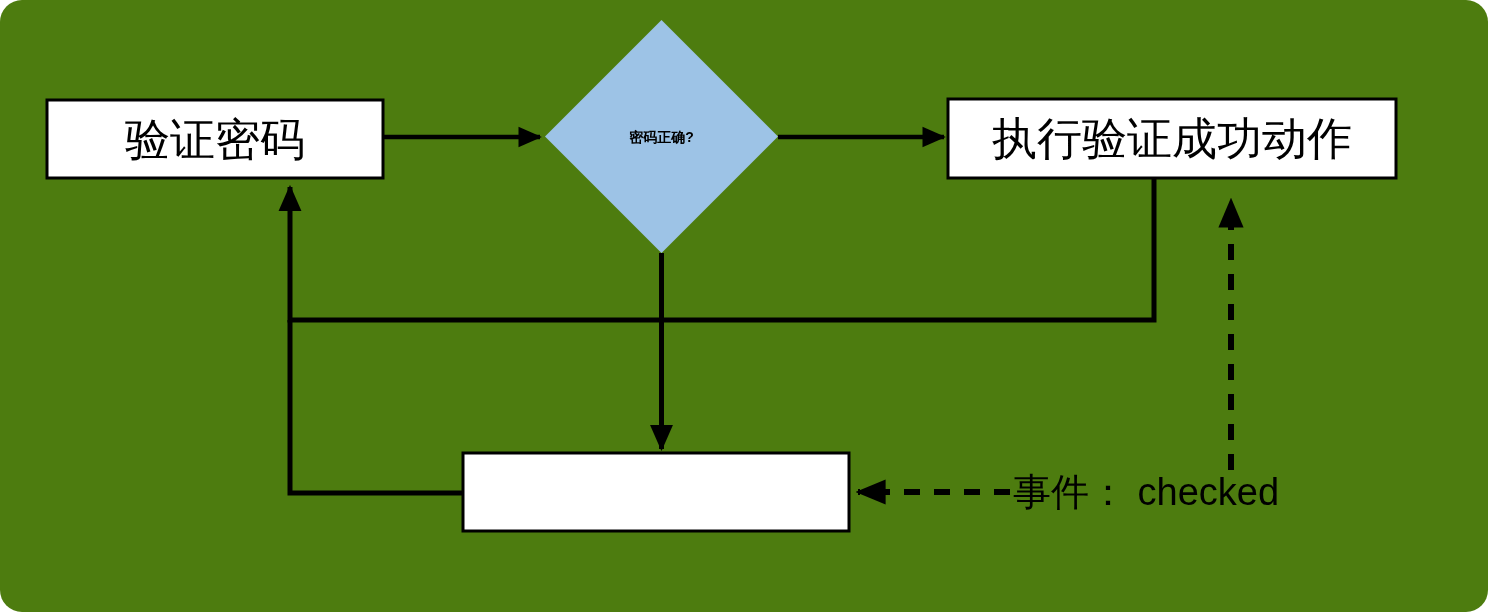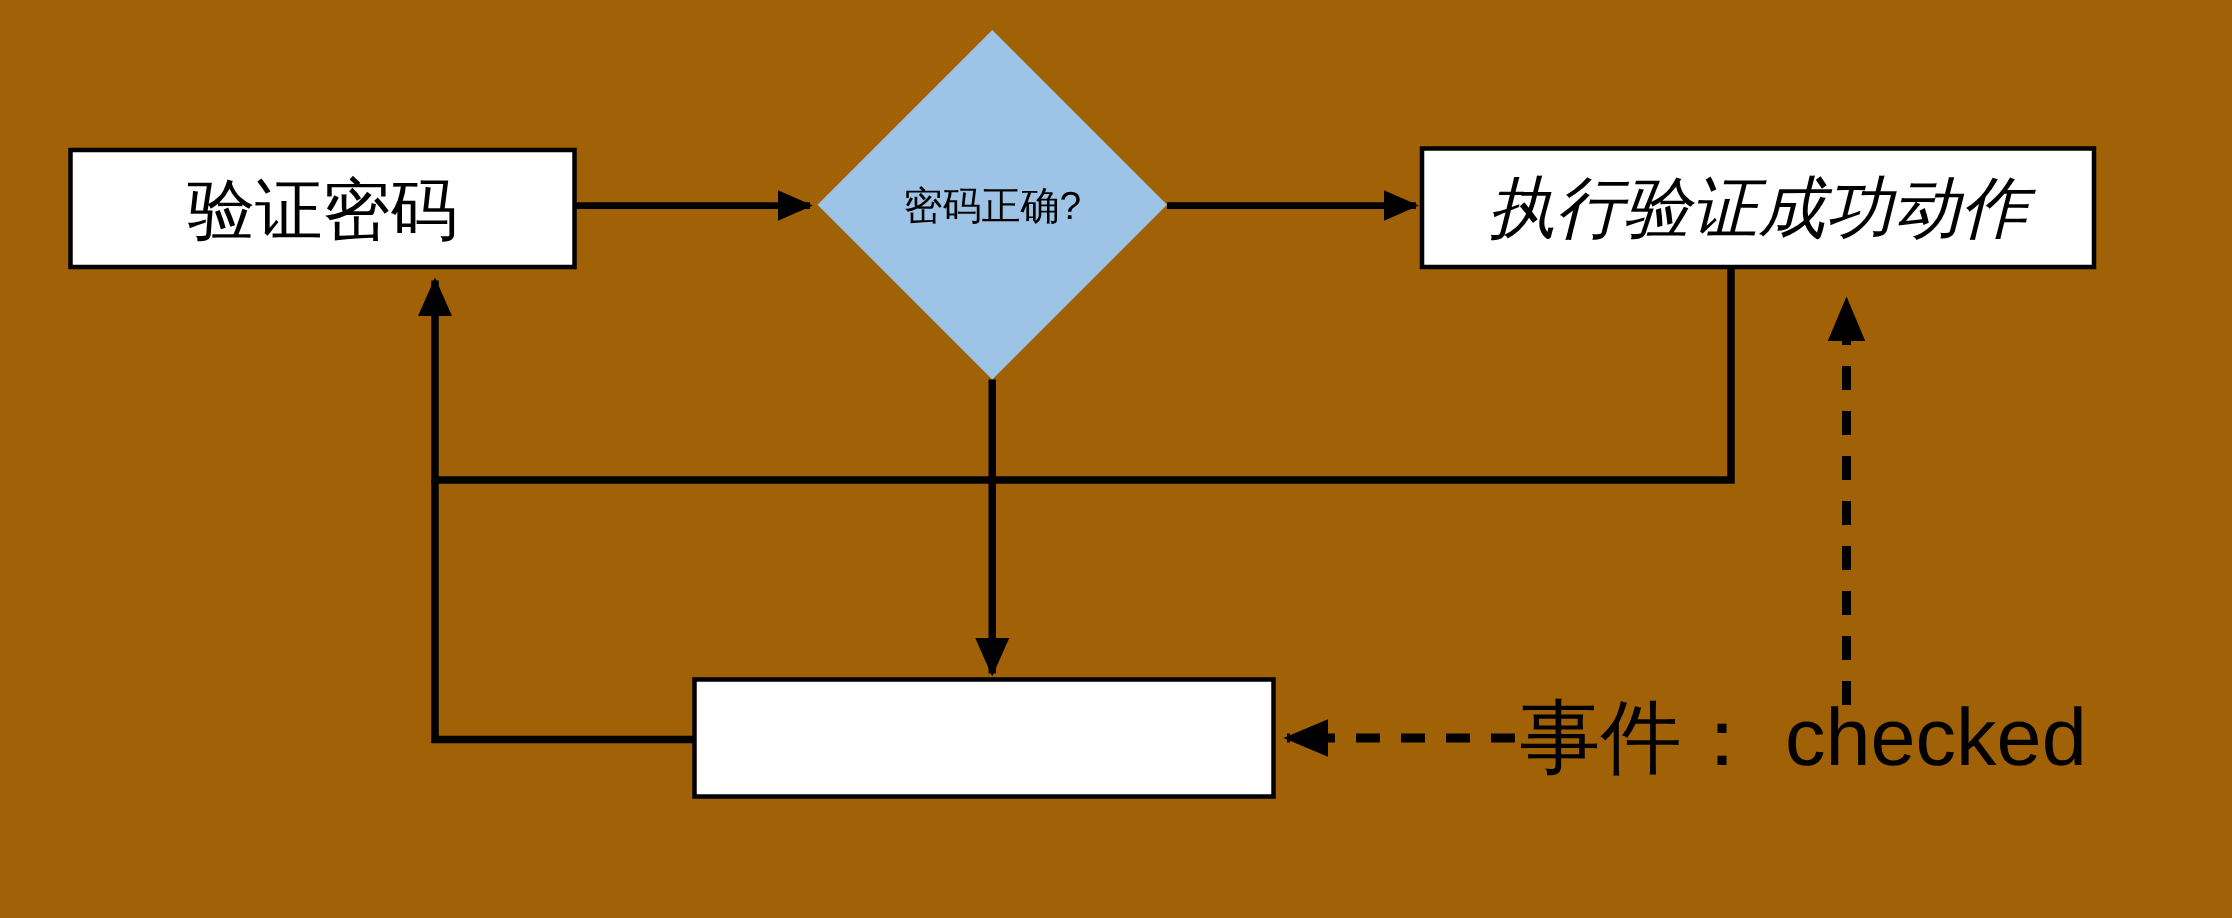--- a/index.html
+++ b/index.html
@@ -8,22 +8,23 @@
     padding: 0;
     background: #ffffff;
   }
   body {
     font-family: "Liberation Sans", "DejaVu Sans", sans-serif;
   }
   #canvas {
     position: relative;
     width: 1488px;
     height: 612px;
-    background: #a16207;
+    background: #4d7c0f;
     overflow: hidden;
+    border-radius: 22px;
   }
   #flow-svg {
     position: absolute;
     left: 0;
     top: 0;
     width: 1488px;
     height: 612px;
   }
   .node-label {
     position: absolute;
@@ -33,27 +34,28 @@
     text-align: center;
     color: #000000;
     white-space: nowrap;
     pointer-events: none;
   }
   .box-label {
     font-size: 45px;
     line-height: 1;
   }
   .diamond-label {
-    font-size: 26px;
+    font-size: 14px;
     line-height: 1;
+    font-weight: bold;
   }
   .edge-label {
     position: absolute;
     color: #000000;
-    font-size: 54px;
+    font-size: 38px;
     line-height: 1;
     white-space: nowrap;
     display: flex;
     align-items: center;
   }
 </style>
 </head>
 <body>
 
 <div id="canvas">
@@ -88,18 +90,18 @@
 
     <line x1="1010" y1="492" x2="858" y2="492" stroke="#000000" stroke-width="6" stroke-dasharray="16 14" marker-end="url(#arrow-dashed)"></line>
 
     <line x1="1231" y1="470" x2="1231" y2="200" stroke="#000000" stroke-width="6" stroke-dasharray="16 14" marker-end="url(#arrow-dashed)"></line>
   </svg>
 
   <div class="node-label box-label" style="left:47px; top:100px; width:336px; height:78px;">验证密码</div>
 
   <div class="node-label diamond-label" style="left:545px; top:20px; width:233px; height:233px;">密码正确?</div>
 
-  <div class="node-label box-label" style="left:948px; top:99px; width:448px; height:79px;font-style:italic;">执行验证成功动作</div>
+  <div class="node-label box-label" style="left:948px; top:99px; width:448px; height:79px;">执行验证成功动作</div>
 
 
   <div class="edge-label" style="left:1013px; top:464px; height:56px;">事件： checked</div>
 
 </div>
 
 </body></html>

